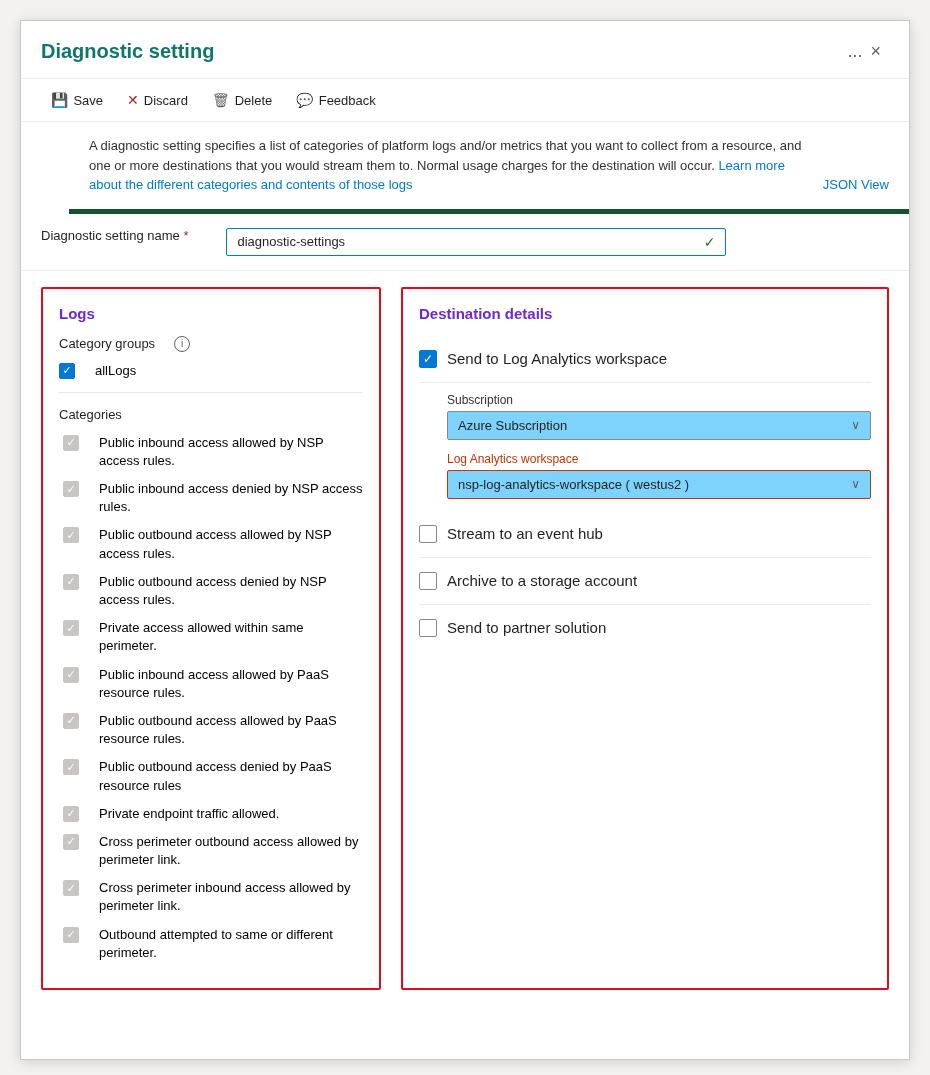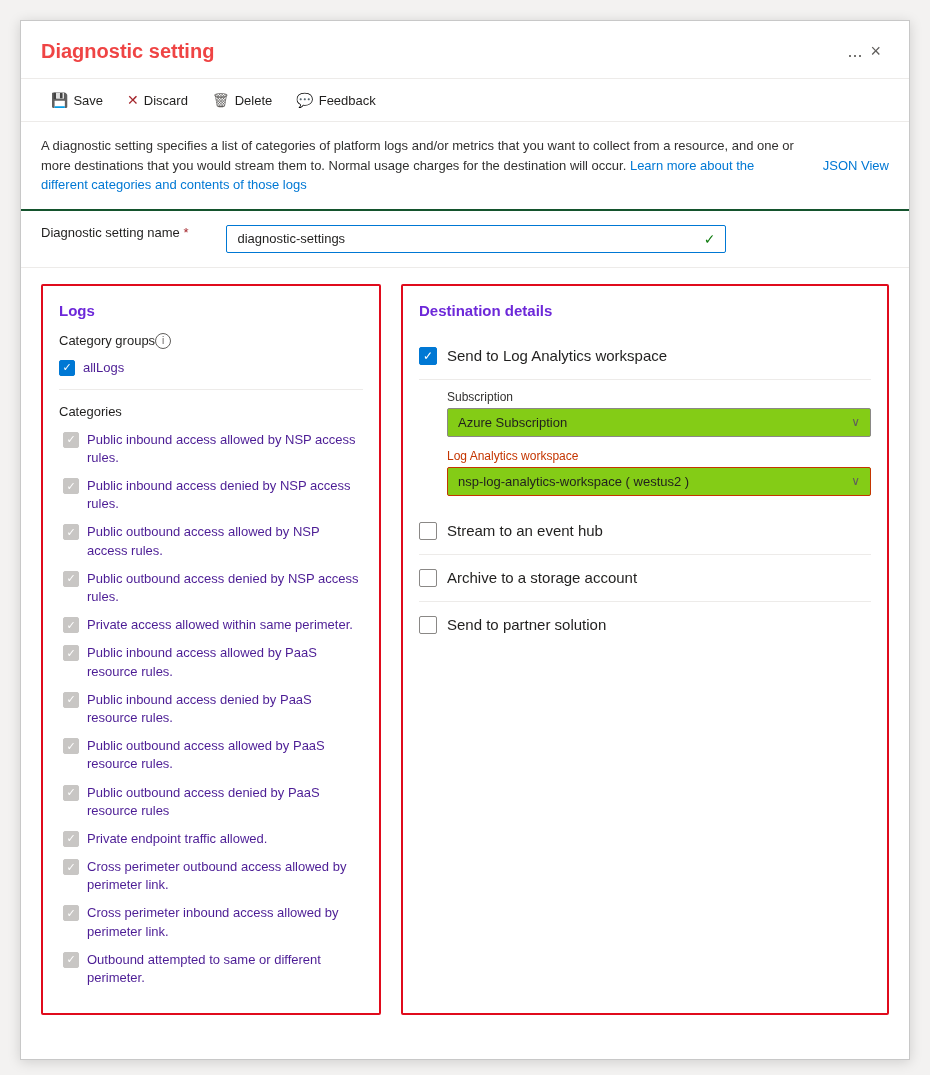--- a/index.html
+++ b/index.html
@@ -23,21 +23,21 @@
     }
     .dialog-header {
       display: flex;
       align-items: center;
       padding: 16px 20px 12px 20px;
       border-bottom: 1px solid #edebe9;
     }
     .dialog-title {
       font-size: 20px;
       font-weight: 600;
-      color: #ef4444;
+      color: #0f766e;
       flex: 1;
     }
     .dialog-dots {
       color: #605e5c;
       font-size: 18px;
       margin-left: 10px;
       margin-right: auto;
       cursor: pointer;
     }
     .close-btn {
@@ -69,27 +69,28 @@
     }
     .toolbar-btn .icon {
       font-size: 14px;
       color: #0078d4;
     }
     .toolbar-btn.discard .icon { color: #a4262c; }
     .toolbar-btn.delete .icon { color: #605e5c; }
     .toolbar-btn.feedback .icon { color: #0078d4; }
     .description-bar {
       padding: 14px 20px;
-      border-bottom: 2px solid #14532d;
+      border-bottom: 5px solid #14532d;
       display: flex;
       justify-content: space-between;
-      align-items: center;
+      align-items: flex-end;
       font-size: 13px;
       color: #323130;
       line-height: 1.5;
+      margin-left: 48px;
     }
     .description-text { flex: 1; padding-right: 20px; }
     .description-text a { color: #0078d4; text-decoration: none; }
     .json-view-link {
       color: #0078d4;
       text-decoration: none;
       font-size: 13px;
       white-space: nowrap;
     }
     .setting-name-row {
@@ -135,45 +136,45 @@
     }
     .panel-title {
       font-size: 15px;
       font-weight: 600;
       color: #6d28d9;
       margin-bottom: 14px;
     }
     .category-group-header {
       display: flex;
       align-items: center;
-      gap: 0;
+      gap: 19px;
       margin-bottom: 10px;
       font-size: 13px;
       font-weight: 500;
       color: #201f1e;
     }
     .info-icon {
       display: inline-flex;
       align-items: center;
       justify-content: center;
       width: 16px;
       height: 16px;
       border: 1px solid #605e5c;
       border-radius: 50%;
       font-size: 10px;
       color: #605e5c;
       cursor: pointer;
     }
     .checkbox-item {
       display: flex;
       align-items: flex-start;
-      gap: 8px;
+      gap: 20px;
       margin-bottom: 10px;
       font-size: 13px;
-      color: #4c1d95;
+      color: #000000;
       line-height: 1.4;
     }
     .checkbox-item.indented { margin-left: 4px; }
     .checkbox {
       width: 16px;
       height: 16px;
       border: 1px solid #8a8886;
       border-radius: 2px;
       flex-shrink: 0;
       margin-top: 1px;
@@ -262,21 +263,21 @@
       font-weight: 500;
     }
     .field-label.orange { color: #c43501; }
     .select-field {
       width: 100%;
       border: 1px solid #8a8886;
       border-radius: 2px;
       padding: 6px 10px;
       font-size: 13px;
       color: #201f1e;
-      background: #84cc16;
+      background: #7dd3fc;
       cursor: pointer;
       display: flex;
       align-items: center;
       justify-content: space-between;
       margin-bottom: 12px;
     }
     .select-field.orange-border { border-color: #c43501; }
     .chevron-down { font-size: 12px; color: #605e5c; }
   </style>
 </head>
@@ -367,24 +368,20 @@
         <div class="checkbox-item indented">
           <div class="checkbox disabled-checked"></div>
           <span>Private access allowed within same perimeter.</span>
         </div>
         <div class="checkbox-item indented">
           <div class="checkbox disabled-checked"></div>
           <span>Public inbound access allowed by PaaS resource rules.</span>
         </div>
         <div class="checkbox-item indented">
           <div class="checkbox disabled-checked"></div>
-          <span>Public inbound access denied by PaaS resource rules.</span>
-        </div>
-        <div class="checkbox-item indented">
-          <div class="checkbox disabled-checked"></div>
           <span>Public outbound access allowed by PaaS resource rules.</span>
         </div>
         <div class="checkbox-item indented">
           <div class="checkbox disabled-checked"></div>
           <span>Public outbound access denied by PaaS resource rules</span>
         </div>
         <div class="checkbox-item indented">
           <div class="checkbox disabled-checked"></div>
           <span>Private endpoint traffic allowed.</span>
         </div>

